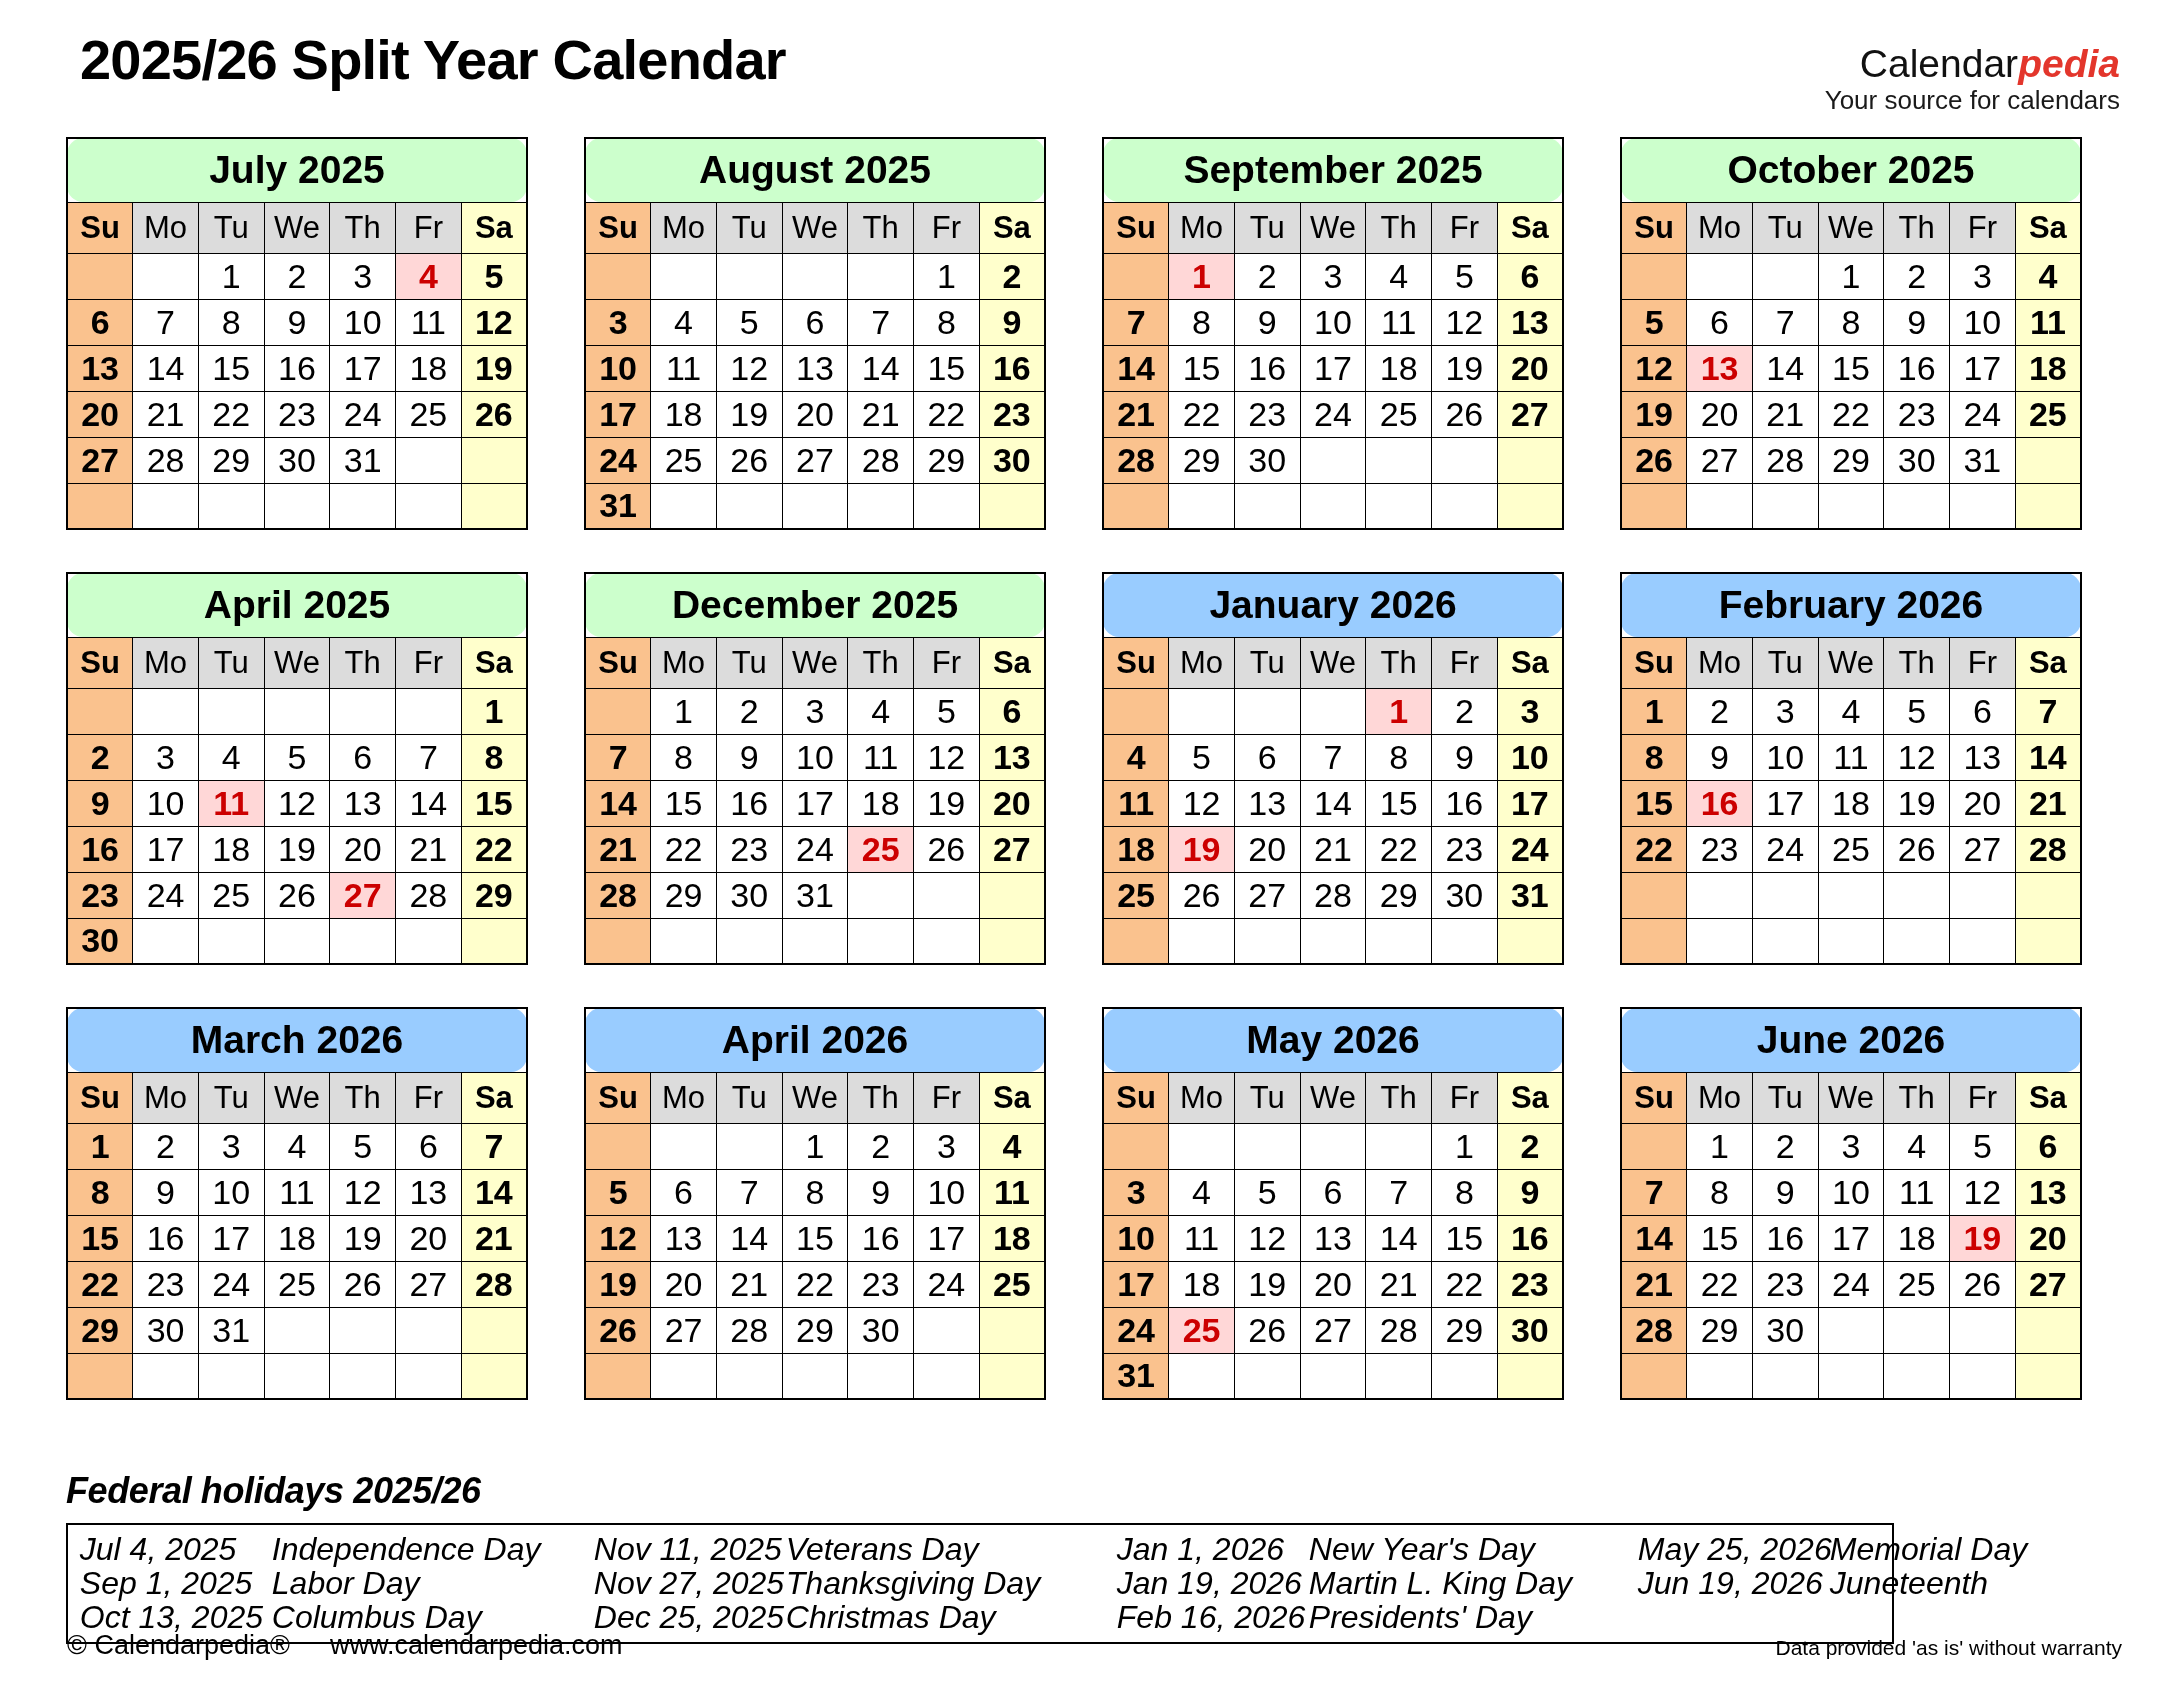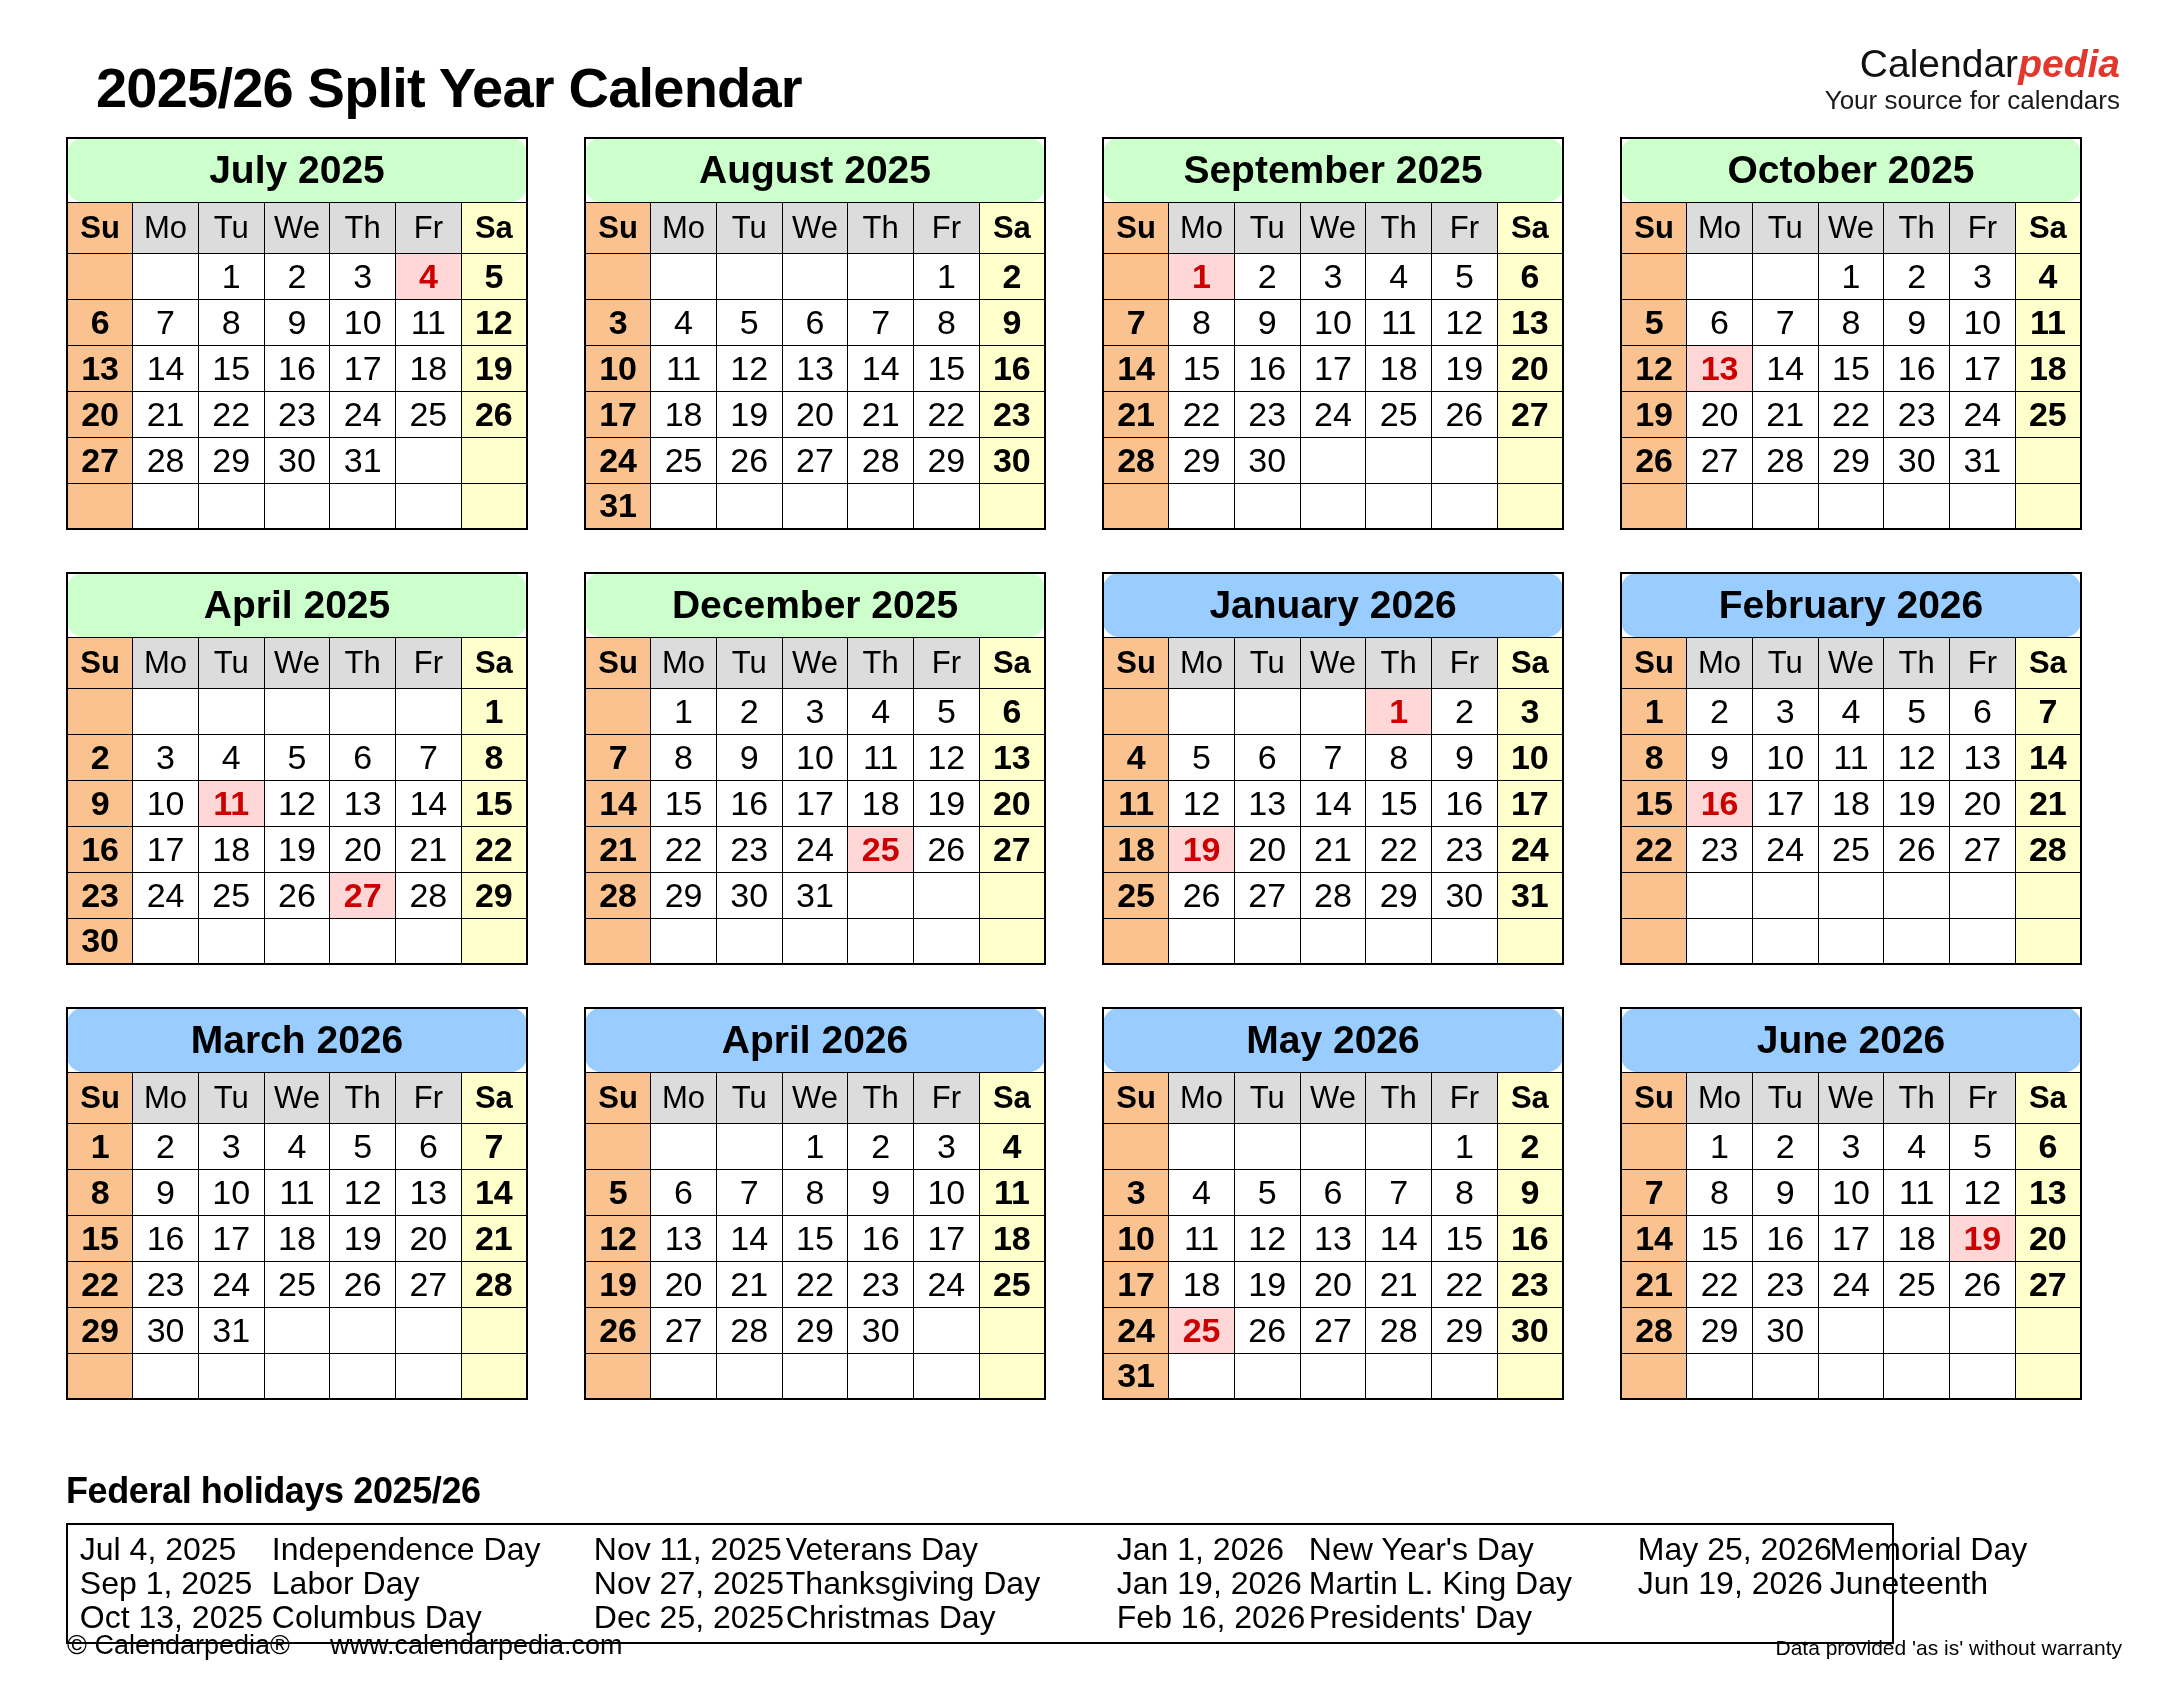--- a/index.html
+++ b/index.html
@@ -6,21 +6,21 @@
     --green:#CCFFCC; --blue:#99CCFF; --orange:#FAC28E; --gray:#DCDCDC;
     --yellow:#FFFFCC; --pink:#FFD7D7; --red:#CC0000; --logo-red:#E3362C;
     --border:#000000;
   }
   *{box-sizing:border-box; margin:0; padding:0;}
   html,body{background:#ffffff;}
   body{font-family:"Liberation Sans", sans-serif; color:#000;}
   .page{position:relative; width:2159px; height:1702px; background:#fff; overflow:hidden;}
 
   
-  .page-title{position:absolute; left:96px; top:27px; font-size:56px; font-weight:bold; letter-spacing:-0.8px;margin-top:28px;}
+  .page-title{position:absolute; left:80px; top:27px; font-size:56px; font-weight:bold; letter-spacing:-0.8px;}
   .logo{position:absolute; right:39px; top:44px; text-align:right; line-height:1.05;}
   .logo-line1{font-size:39px;}
   .logo-black{color:#111;}
   .logo-red{color:var(--logo-red); font-weight:bold; font-style:italic;}
   .logo-tag{font-size:26px; color:#1a1a1a; margin-top:1.7px;}
 
   
   .months{position:absolute; left:66px; top:137px; display:grid;
           grid-template-columns:repeat(4,462px); column-gap:56px; row-gap:42px;}
   table.month{border-collapse:collapse; width:462px; table-layout:fixed;
@@ -34,21 +34,21 @@
   tr.dowrow td{background:var(--gray); font-size:31px; font-weight:normal;}
   tr.dowrow td.c0{background:var(--orange); font-weight:bold;}
   tr.dowrow td.c6{background:var(--yellow); font-weight:bold;margin-top:12px;}
   tr.wk{height:46px;}
   tr.wk td{font-size:34px; background:#fff;}
   tr.wk td.c0{background:var(--orange); font-weight:bold;}
   tr.wk td.c6{background:var(--yellow); font-weight:bold;}
   tr.wk td.hol{background:var(--pink); color:var(--red); font-weight:bold;}
 
   
-  .holidays{position:absolute; left:66px; top:1470px; width:1828px;}
+  .holidays{position:absolute; left:66px; top:1470px; width:1828px;font-style:italic;}
   .holidays h2{font-size:36px; font-weight:bold; margin-bottom:11px; letter-spacing:-0.4px;}
   .holiday-box{border:2.5px solid var(--border); padding:6.7px 8.4px 8.4px 11.8px;
                display:grid; grid-template-columns:192px 322px 192px 331px 192px 329px 192px auto;
                font-size:32px; line-height:34px;}
   .holiday-box div{white-space:nowrap;}
 
   
   .footer-left{position:absolute; left:67px; top:1630px; font-size:27px;}
   .footer-left .site{margin-left:40px;}
   .warranty{position:absolute; right:37px; top:1636px; font-size:21px;}

